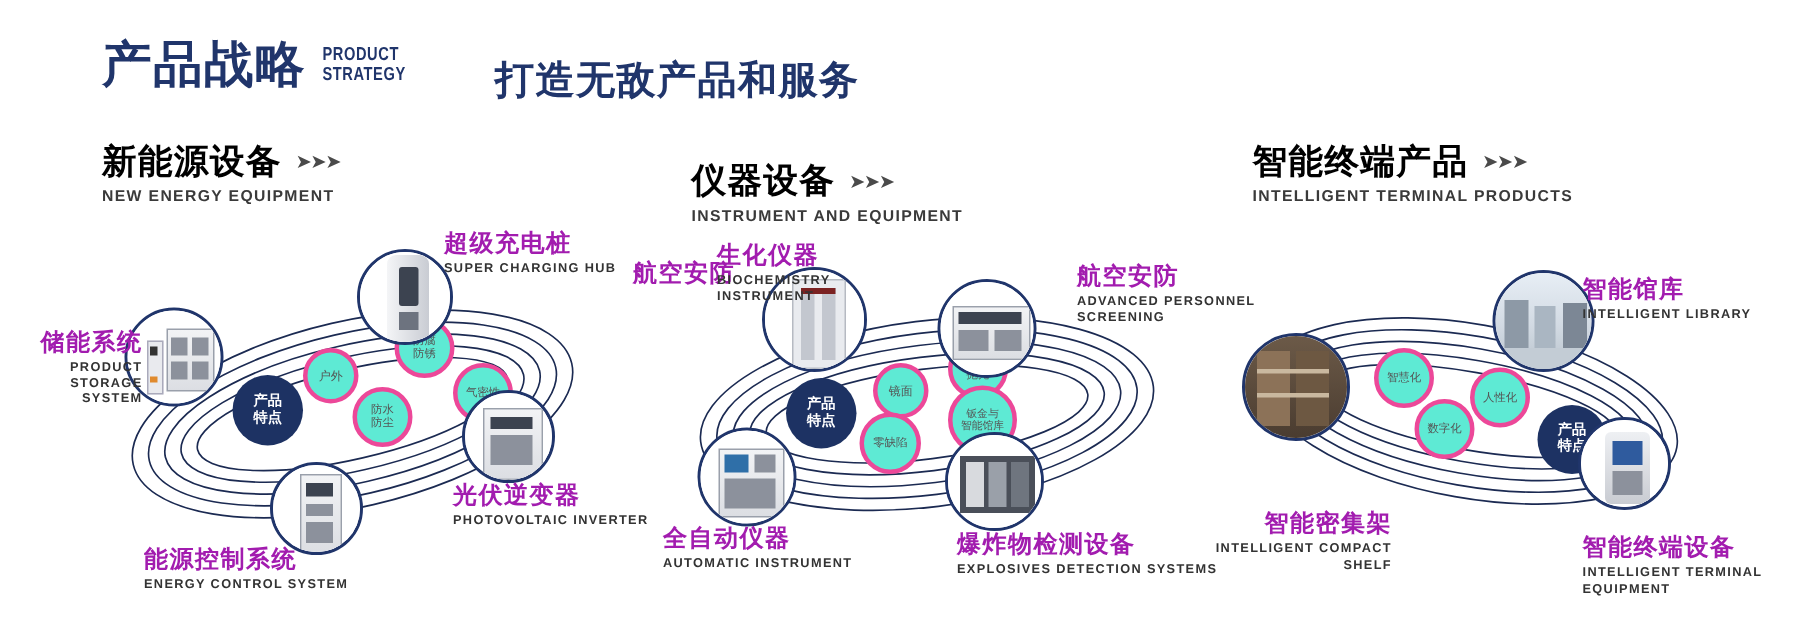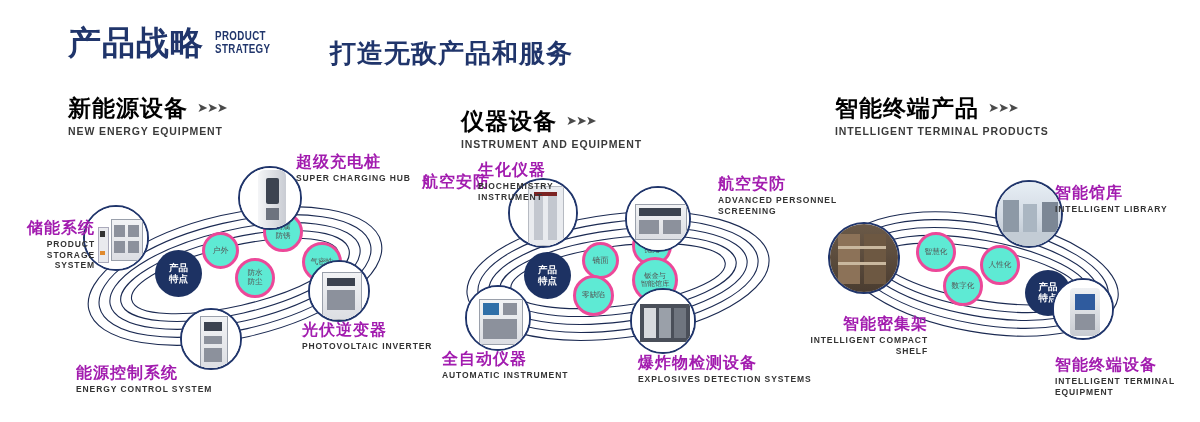--- a/index.html
+++ b/index.html
@@ -211,21 +211,21 @@
   <div class="lab" style="left:296px;top:152px;">
     <div class="cn">超级充电桩</div>
     <div class="en">SUPER CHARGING HUB</div>
   </div>
 
   <div class="lab" style="left:302px;top:320px;">
     <div class="cn">光伏逆变器</div>
     <div class="en">PHOTOVOLTAIC INVERTER</div>
   </div>
 
-  <div class="lab" style="left:76px;top:363px;">
+  <div class="lab" style="left:96px;top:363px;">
     <div class="cn">能源控制系统</div>
     <div class="en">ENERGY CONTROL SYSTEM</div>
   </div>
 
   <div class="cluster" style="left:430px;top:160px;width:380px;height:230px;">
     <svg class="orbits" width="380" height="230" viewBox="0 0 380 230">
       <g fill="none" stroke="#1b2a52" stroke-width="1.1">
         <ellipse cx="188" cy="116" rx="152" ry="62" transform="rotate(-7 188 116)"></ellipse>
         <ellipse cx="188" cy="116" rx="141" ry="54" transform="rotate(-7 188 116)"></ellipse>
         <ellipse cx="188" cy="116" rx="130" ry="46" transform="rotate(-7 188 116)"></ellipse>
@@ -384,21 +384,21 @@
         <div class="dev scr" style="left:21px;top:34px;width:20px;height:16px;"></div>
       </div>
     </div>
   </div>
 
   <div class="lab" style="left:1055px;top:183px;">
     <div class="cn">智能馆库</div>
     <div class="en">INTELLIGENT LIBRARY</div>
   </div>
 
-  <div class="lab r" style="left:790px;top:314px;width:138px;">
+  <div class="lab r" style="left:790px;top:339px;width:138px;">
     <div class="cn">智能密集架</div>
     <div class="en">INTELLIGENT COMPACT</div>
     <div class="en" style="margin-top:0;">SHELF</div>
   </div>
 
   <div class="lab" style="left:1055px;top:355px;">
     <div class="cn">智能终端设备</div>
     <div class="en">INTELLIGENT TERMINAL EQUIPMENT</div>
   </div>
 

